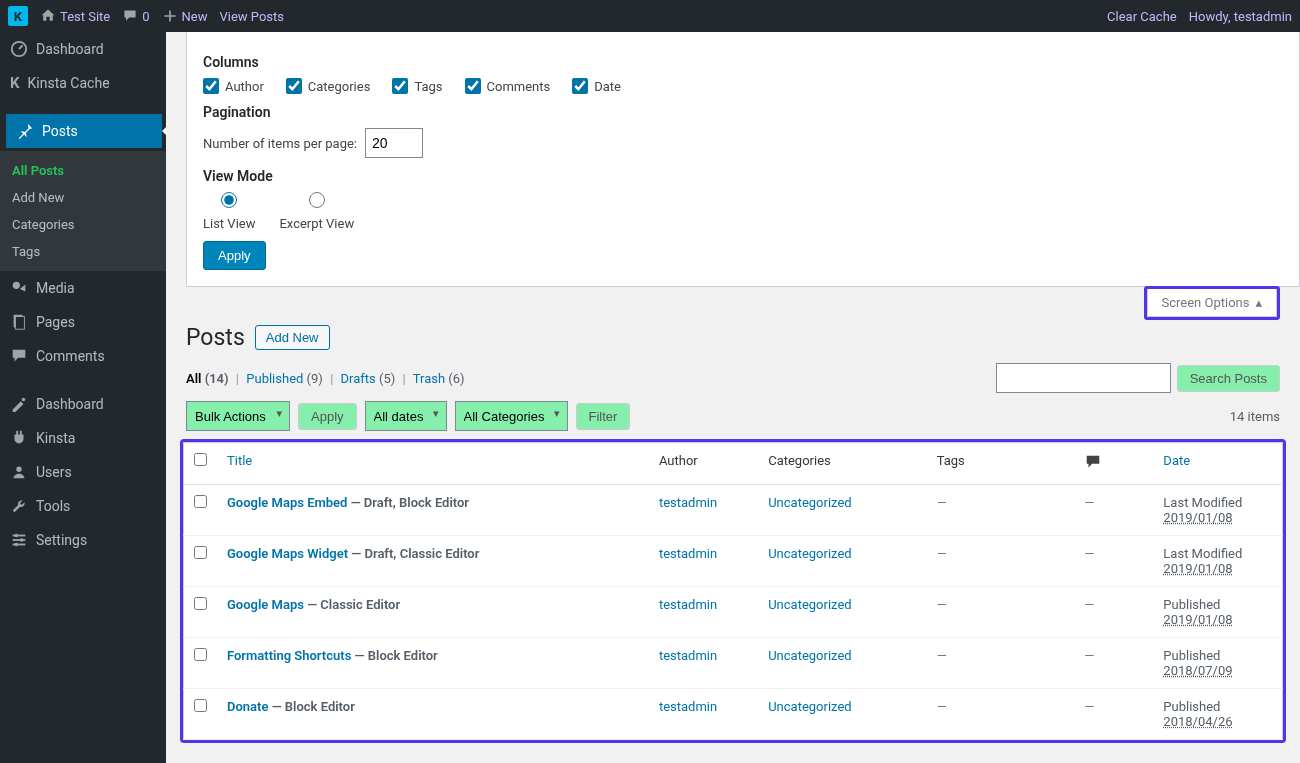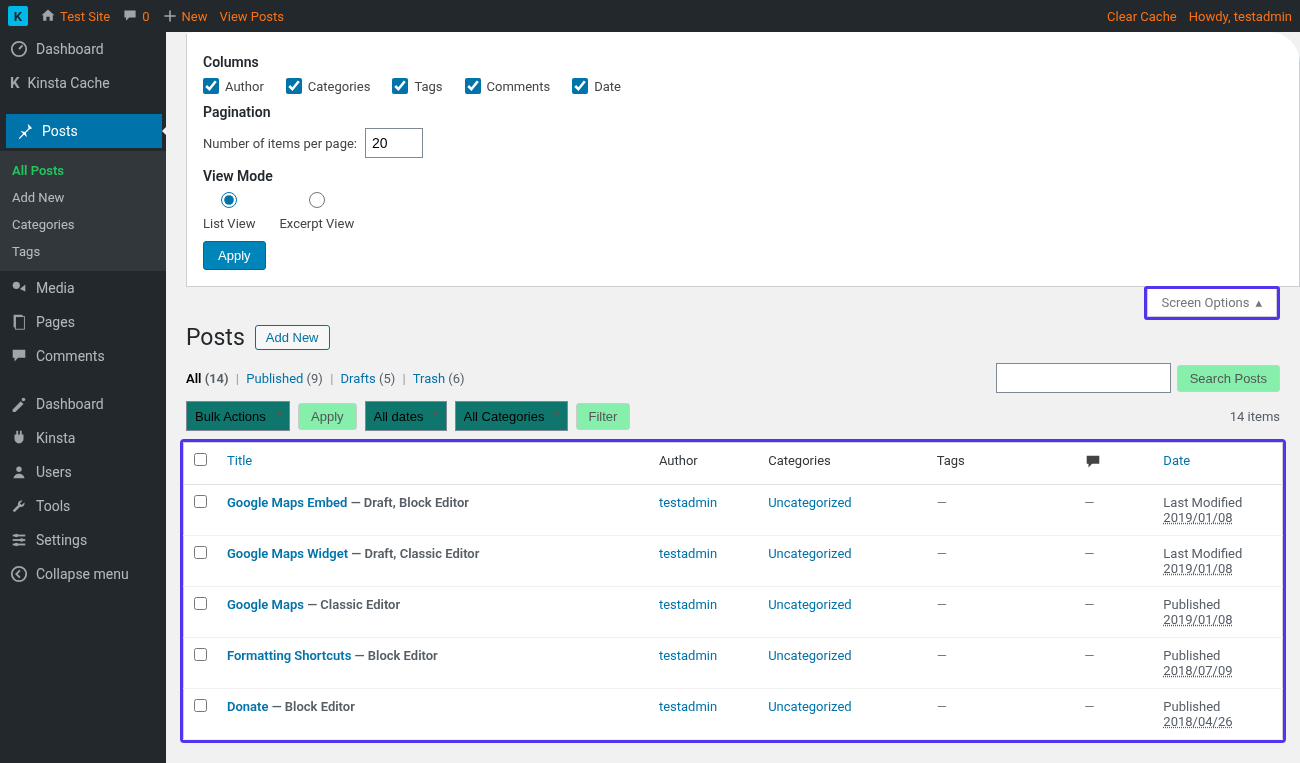--- a/index.html
+++ b/index.html
@@ -1,31 +1,31 @@
 <!DOCTYPE html>
 <html><head>
 <meta charset="utf-8">
 <style>
 * { box-sizing: border-box; margin: 0; padding: 0; }
 body { font-family: -apple-system, BlinkMacSystemFont, "Segoe UI", Roboto, sans-serif; font-size: 13px; color: #444; background: #f1f1f1; width: 1300px; height: 763px; overflow: hidden; }
 .adminbar { background: #23282d; height: 32px; display: flex; align-items: center; color: #eee; padding: 0 8px; font-size: 13px; justify-content: space-between; }
 .adminbar-left, .adminbar-right { display: flex; align-items: center; gap: 12px; }
-.adminbar a { color: #f97316; text-decoration: none; display: flex; align-items: center; gap: 4px; cursor: pointer; }
+.adminbar a { color: #c4b5fd; text-decoration: none; display: flex; align-items: center; gap: 4px; cursor: pointer; }
 .adminbar .k-icon { background: #00b9eb; color: #23282d; font-weight: bold; width: 20px; height: 20px; display: flex; align-items: center; justify-content: center; border-radius: 2px; font-size: 13px; }
 .shell { display: flex; height: calc(100% - 32px); }
 .sidebar { width: 166px; background: #23282d; color: #eee; display: flex; flex-direction: column; font-size: 14px; }
 .sidebar .item { display: flex; align-items: center; gap: 8px; padding: 8px 10px; color: rgba(240,245,250,.7); cursor: pointer; position: relative; }
 .sidebar .item.active { background: #0073aa; color: #fff; }
 .sidebar .item.active::after { content: ""; position: absolute; right: -8px; top: 50%; transform: translateY(-50%); border: 8px solid transparent; border-right-color: #f1f1f1; }
 .sidebar .sub { background: #32373c; padding: 6px 0; }
 .sidebar .sub a { display: block; padding: 6px 12px; color: rgba(240,245,250,.7); text-decoration: none; font-size: 13px; cursor: pointer; }
 .sidebar .sub a.current { color: #22c55e; font-weight: 600; }
 .sidebar svg, .adminbar svg { flex-shrink: 0; }
 .hl-purple { border: 3px solid #5333ed; border-radius: 4px; }
-.main { flex: 1; background: #f1f1f1; position: relative; overflow: hidden; border-radius: 31px; }
+.main { flex: 1; background: #f1f1f1; position: relative; overflow: hidden; }
 .screen-panel { background: #fff; border: 1px solid #ccd0d4; margin: 0 0 0 20px; padding: 12px 16px 16px; border-top: none; }
 .screen-panel h4 { font-size: 14px; font-weight: 600; margin: 10px 0 8px; color: #23282d; }
 .screen-panel .checks { display: flex; gap: 22px; }
 .checkwrap { display: flex; align-items: center; gap: 6px; }
 .checkwrap input[type=checkbox] { width: 16px; height: 16px; accent-color: #0073aa; }
 .numinput { display: flex; align-items: center; gap: 8px; }
 .numinput input { width: 58px; height: 30px; border: 1px solid #7e8993; padding: 0 6px; font-size: 14px; }
 .radios { display: flex; gap: 24px; }
 .radiowrap { display: flex; align-items: center; gap: 8px; flex-direction: column; }
 .radiowrap input { width: 16px; height: 16px; accent-color: #0073aa; }
@@ -37,21 +37,21 @@
 .btn-secondary { background: #f7f7f7; border: 1px solid #0071a1; color: #0071a1; padding: 4px 10px; border-radius: 3px; font-size: 13px; cursor: pointer; }
 .subsubsub { padding: 0 20px 8px; font-size: 13px; display: flex; justify-content: space-between; align-items: center; }
 .subsubsub a { color: #0073aa; text-decoration: none; cursor: pointer; }
 .subsubsub .current { color: #000; font-weight: 600; }
 .subsubsub .sep { color: #999; margin: 0 4px; }
 .count { color: #555d66; }
 .search-row { display: flex; gap: 6px; align-items: center; }
 .search-row input { height: 30px; border: 1px solid #7e8993; width: 175px; padding: 0 6px; }
 .btn-grey { background: #86efac; border: 1px solid #ccc; color: #555; padding: 5px 12px; border-radius: 3px; font-size: 13px; cursor: pointer; }
 .tablenav { padding: 0 20px 8px; display: flex; align-items: center; gap: 8px; justify-content: space-between; }
-.tablenav select { height: 30px; border: 1px solid #7e8993; font-size: 13px; padding: 0 22px 0 8px; background: #0f766e; appearance: none; -webkit-appearance: none; }
+.tablenav select { height: 30px; border: 1px solid #7e8993; font-size: 13px; padding: 0 22px 0 8px; background: #86efac; appearance: none; -webkit-appearance: none; }
 .select-wrap { position: relative; display: inline-block; }
 .select-wrap::after { content: "▾"; position: absolute; right: 8px; top: 6px; font-size: 11px; pointer-events: none; color: #555; }
 .table-area { margin: 0 14px; }
 .wp-table { width: 100%; background: #fff; border: 1px solid #ccd0d4; border-collapse: collapse; padding-left: 48px; }
 .wp-table th, .wp-table td { text-align: left; padding: 10px 10px; font-size: 13px; vertical-align: top; }
 .wp-table thead th { font-weight: 400; color: #0073aa; border-bottom: 1px solid #e1e1e1; }
 .wp-table thead th.nolink { color: #32373c; }
 .wp-table tbody tr { border-bottom: 1px solid #f1f1f1; }
 .wp-table .title-link { color: #0073aa; font-weight: 600; text-decoration: none; cursor: pointer; }
 .wp-table .cat-link, .wp-table .auth-link { color: #0073aa; text-decoration: none; cursor: pointer; }
@@ -180,27 +180,20 @@
       <svg width="18" height="18" viewBox="0 0 20 20" fill="#a0a5aa">
           <rect x="3" y="4" width="14" height="2"></rect>
           <rect x="3" y="9" width="14" height="2"></rect>
           <rect x="3" y="14" width="14" height="2"></rect>
           <circle cx="7" cy="5" r="2"></circle>
           <circle cx="13" cy="10" r="2"></circle>
           <circle cx="7" cy="15" r="2"></circle>
         </svg>
       <span>Settings</span>
     </div>
-    <div class="item">
-      <svg width="18" height="18" viewBox="0 0 20 20" fill="#a0a5aa">
-          <circle cx="10" cy="10" r="8" fill="none" stroke="#a0a5aa" stroke-width="2"></circle>
-          <path d="M11 6l-4 4 4 4" stroke="#a0a5aa" stroke-width="2" fill="none"></path>
-        </svg>
-      <span>Collapse menu</span>
-    </div>
   </div>
 
   <div class="main">
     <div class="screen-panel">
       <h4>Columns</h4>
       <div class="checks">
         <label class="checkwrap">
             <input type="checkbox" checked="" style="">
             <span>Author</span>
           </label>

